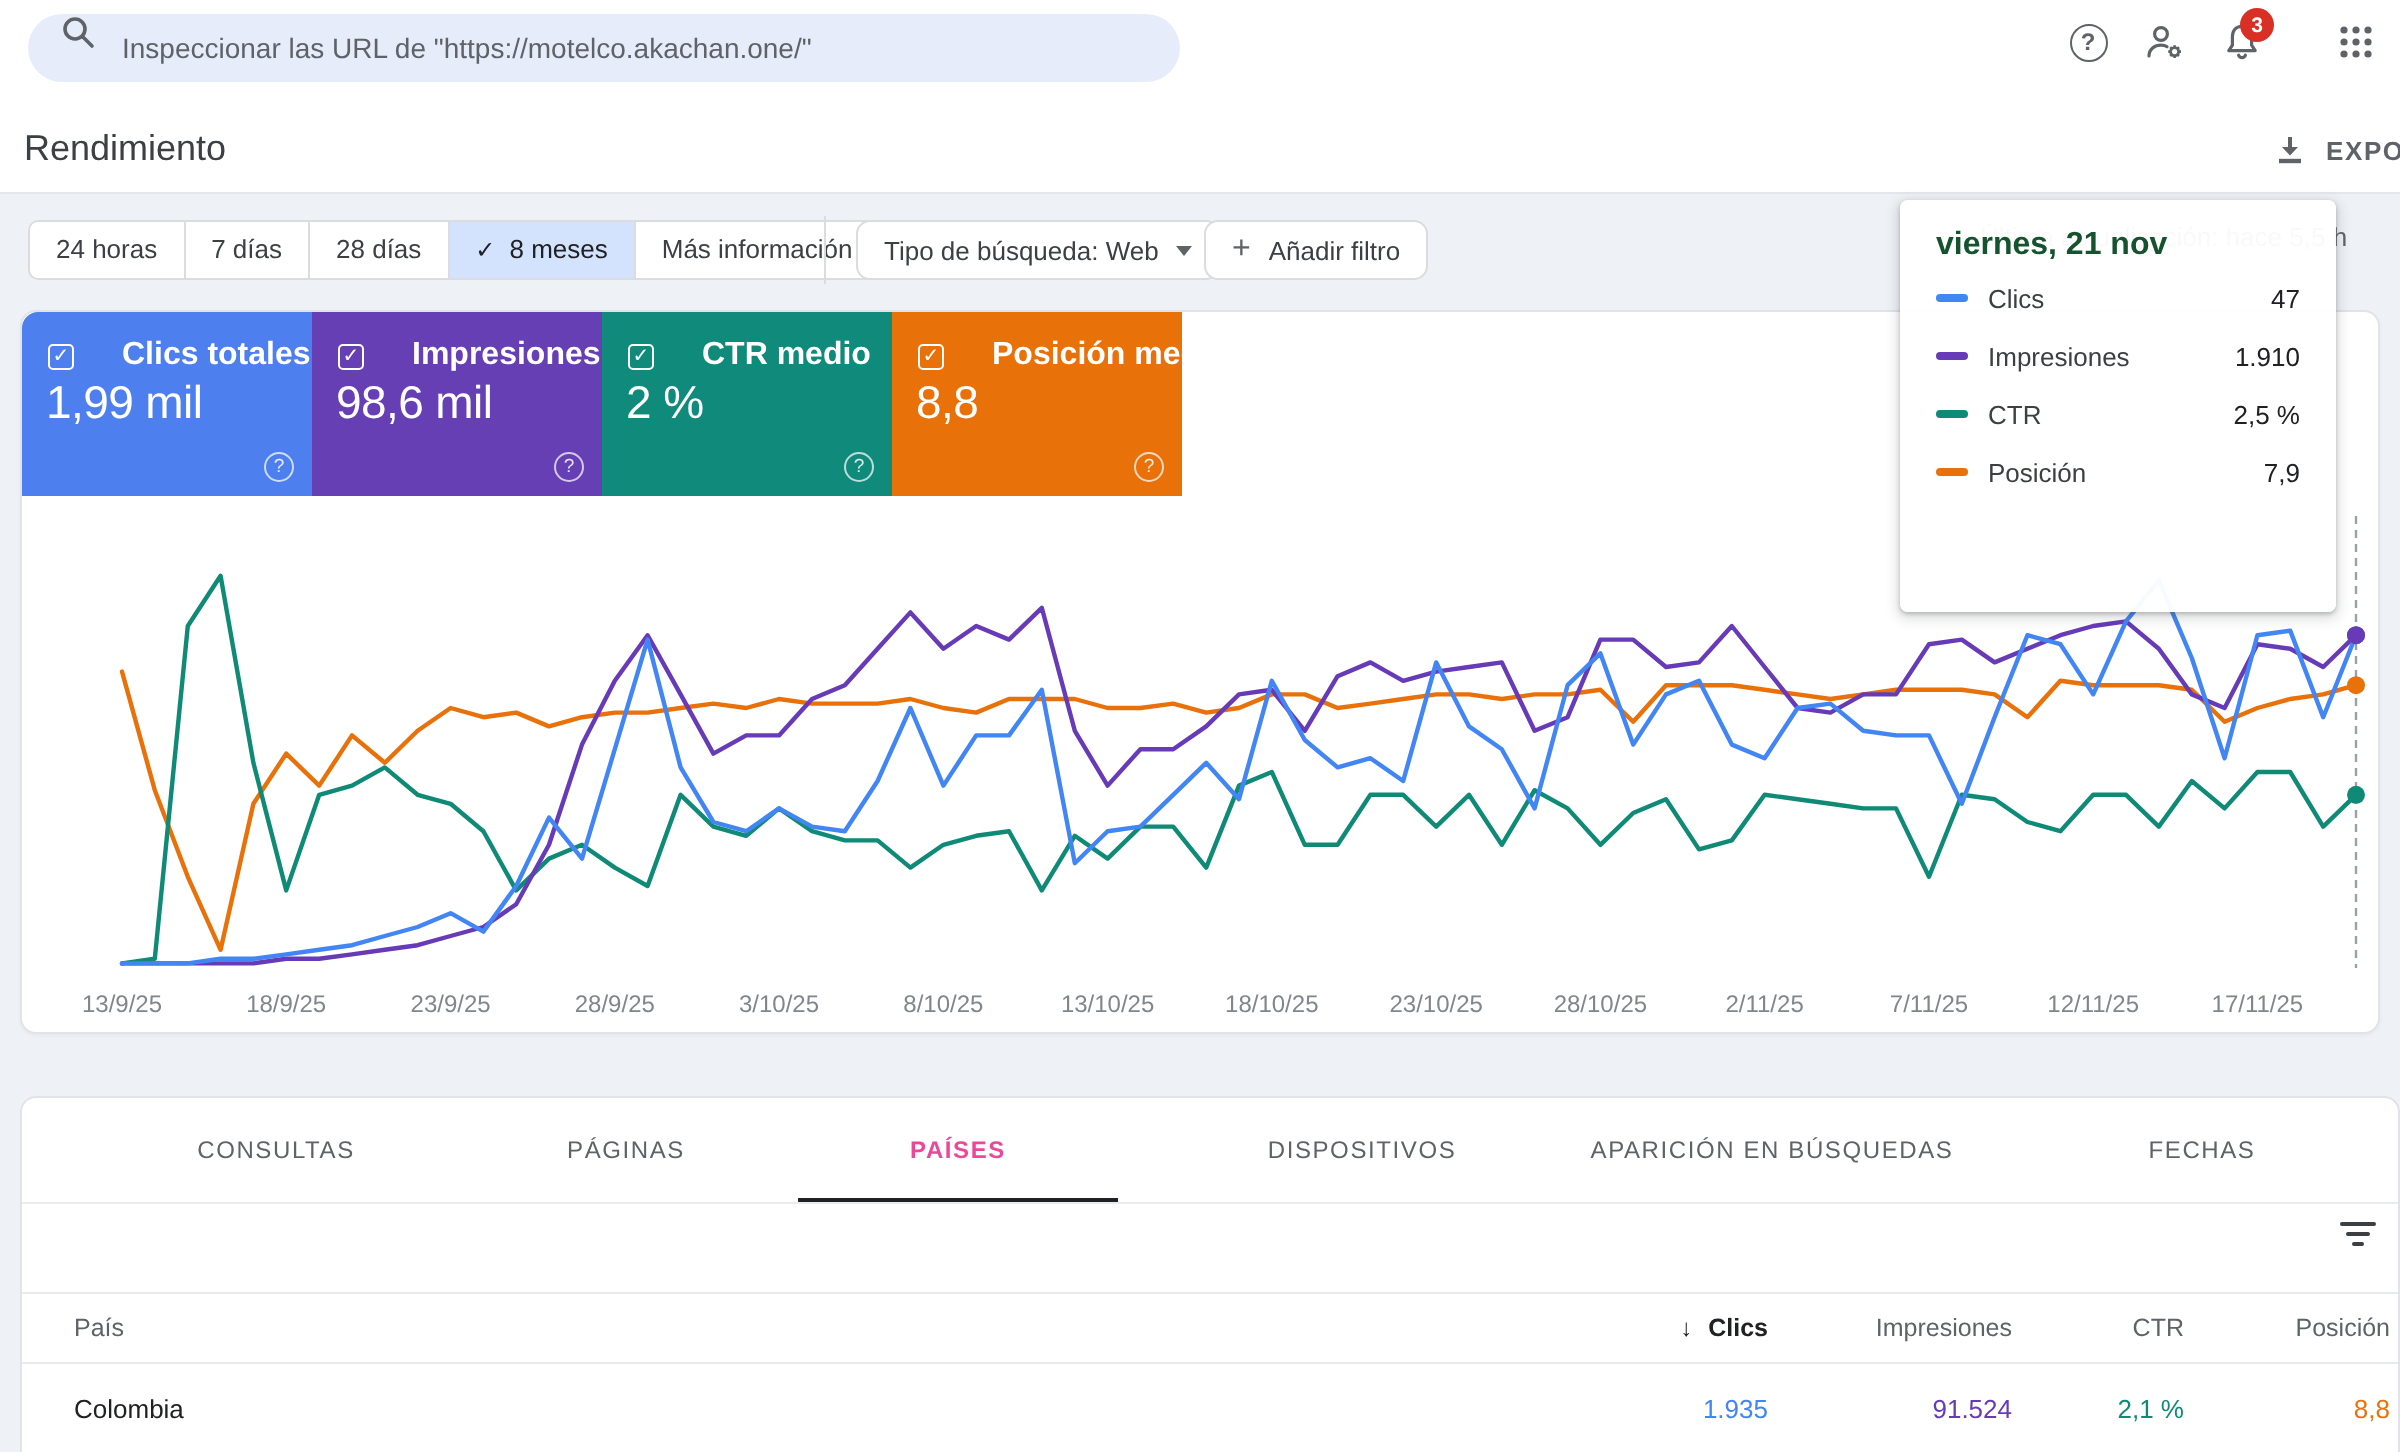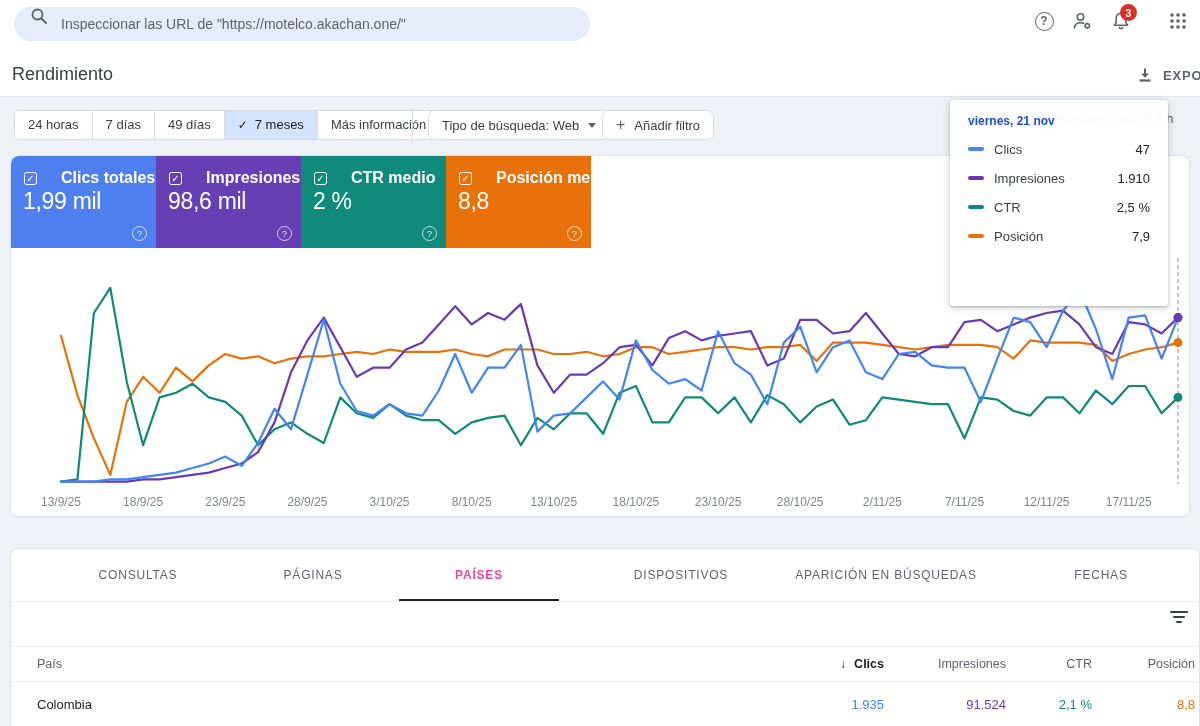--- a/index.html
+++ b/index.html
@@ -57,21 +57,21 @@
   .card-help { position:absolute; right:9px; bottom:7px; width:15px; height:15px; border:1.4px solid rgba(255,255,255,.72);
     border-radius:50%; color:rgba(255,255,255,.85); font-size:9.5px; display:flex; align-items:center; justify-content:center; }
 
   #chart-svg { position:absolute; left:0; top:97px; }
   #chart-svg .tick { font:12px "Liberation Sans",sans-serif; fill:#80868b; text-anchor:middle; }
 
   
   .tooltip { position:absolute; left:950px; top:100px; width:218px; height:206px; background:rgba(255,255,255,.96);
     border-radius:4px; z-index:20;
     box-shadow:0 1px 2px rgba(60,64,67,.3), 0 2px 6px 2px rgba(60,64,67,.15); }
-  .tt-title { position:absolute; left:18px; top:14px; font-size:12px; font-weight:bold; color:#1d4ed8; }
+  .tt-title { position:absolute; left:18px; top:14px; font-size:16px; font-weight:bold; color:#14532d; }
   .tt-row { position:absolute; left:18px; right:18px; height:16px; }
   .tt-dash { position:absolute; left:0; top:6px; width:16px; height:4px; border-radius:2px; }
   .tt-label { position:absolute; left:26px; top:1px; font-size:13px; color:#3c4043; }
   .tt-value { position:absolute; right:0; top:1px; font-size:13px; color:#202124; }
   .tt-note { position:absolute; left:18px; top:152px; width:188px; font-size:11.5px; color:#9aa0a6; line-height:18.5px; }
 
   
   .table-panel { position:absolute; left:10px; top:548px; width:1190px; height:178px; background:#fff;
     border:1px solid #e0e3e7; border-bottom:none; border-radius:8px 8px 0 0; overflow:hidden; }
   .tab { position:absolute; top:0; height:52px; line-height:52px; transform:translateX(-50%);
@@ -178,25 +178,25 @@
   <div class="content-bg"></div>
 
   <div class="range-group">
     <div class="range-seg">
         <span>24 horas</span>
       </div>
     <div class="range-seg">
         <span>7 días</span>
       </div>
     <div class="range-seg">
-        <span>49 días</span>
+        <span>28 días</span>
       </div>
     <div class="range-seg selected" style="background:#d3e3fd;">
       <span class="chk">✓</span>
-      <span>7 meses</span>
+      <span>8 meses</span>
     </div>
     <div class="range-seg">
       <span>Más información</span>
       <span class="caret"></span>
     </div>
   </div>
   <div class="v-divider"></div>
   <div class="pill-btn" style="left:428px;">
     <span>Tipo de búsqueda: Web</span>
     <span class="caret"></span>

